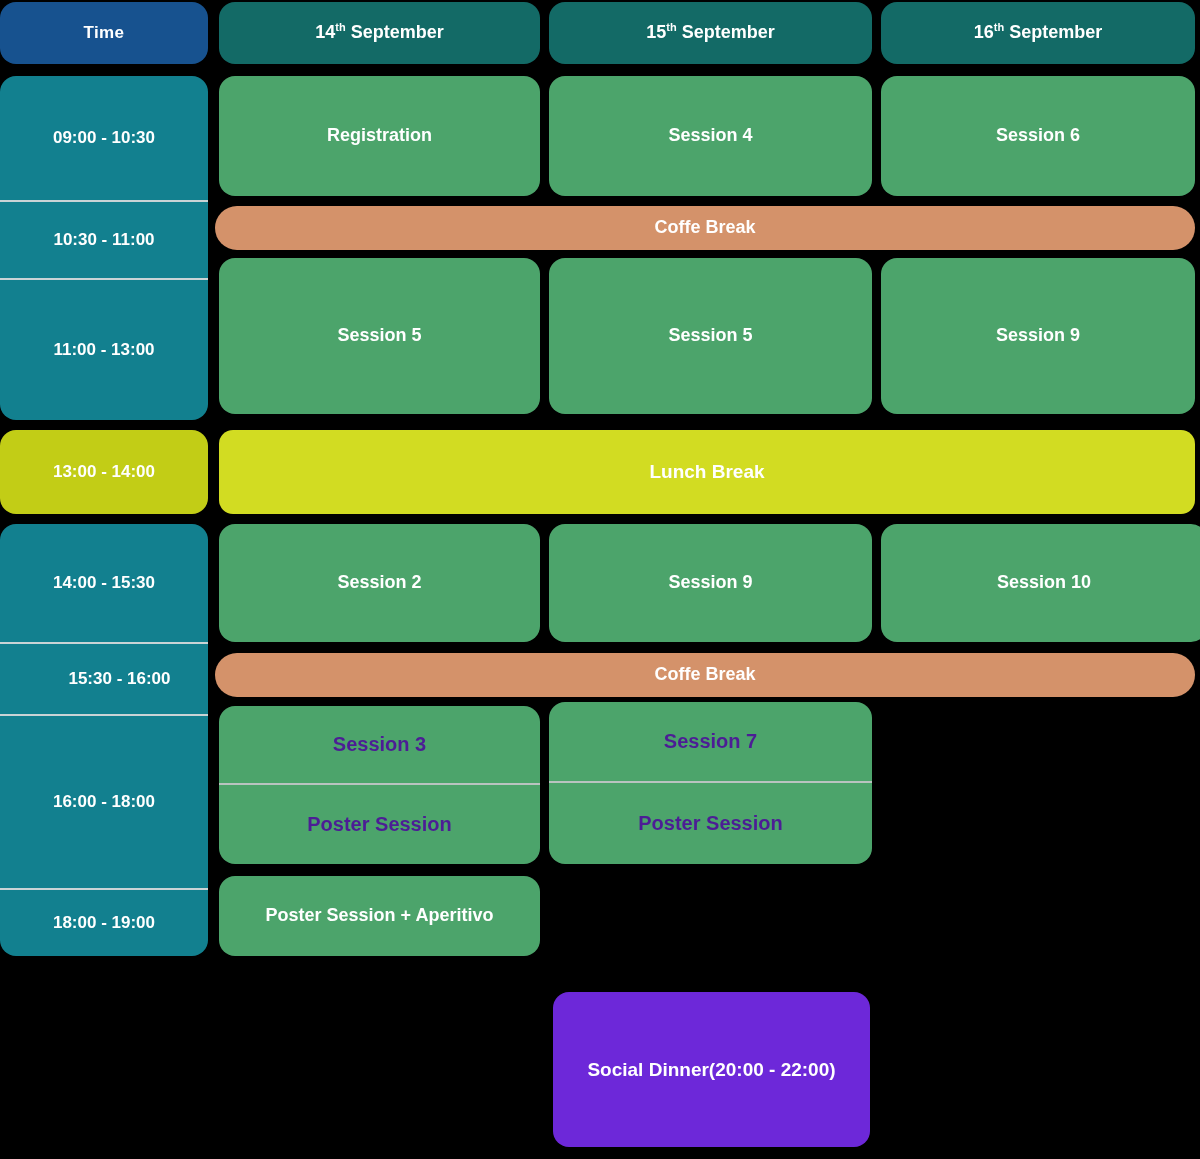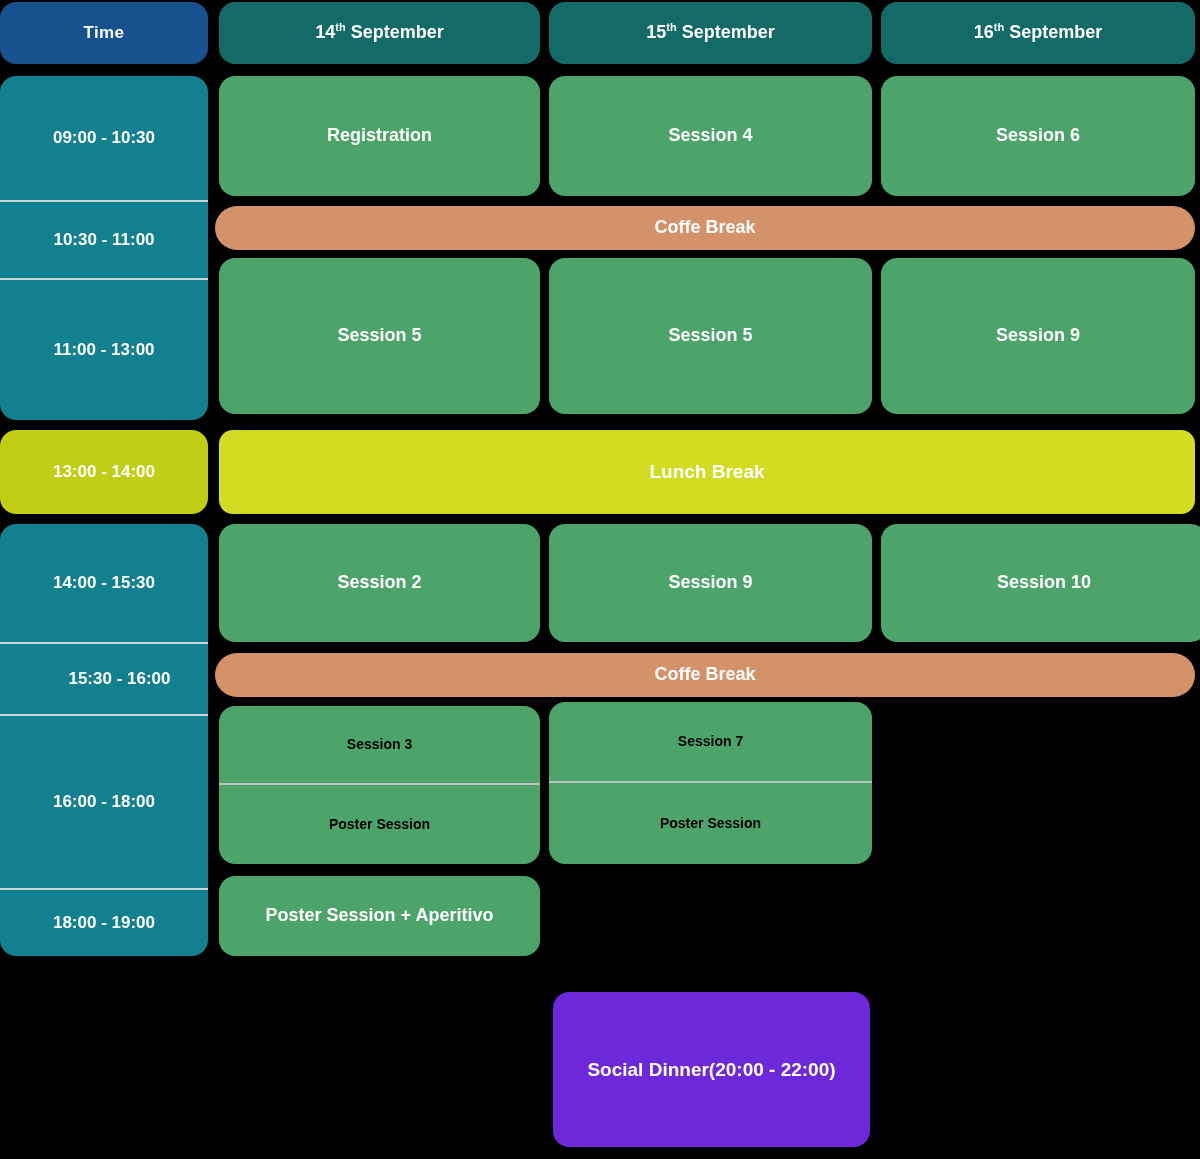--- a/index.html
+++ b/index.html
@@ -82,23 +82,23 @@
     display: block;
     padding: 0;
   }
   .split-half {
     display: flex;
     align-items: center;
     justify-content: center;
     width: 100%;
     height: 50%;
     text-align: center;
-    font-size: 14px;
-    font-weight: bold;
-    color: #000000;
+    font-size: 20px;
+    font-weight: bold;
+    color: #4c1d95;
   }
   .split-half.top { border-bottom: 2px solid #b9c3c0; }
 
   
   .coffee {
     background: #D4926A;
     border-radius: 999px;
     font-size: 18px;
   }
   .lunchbar {

